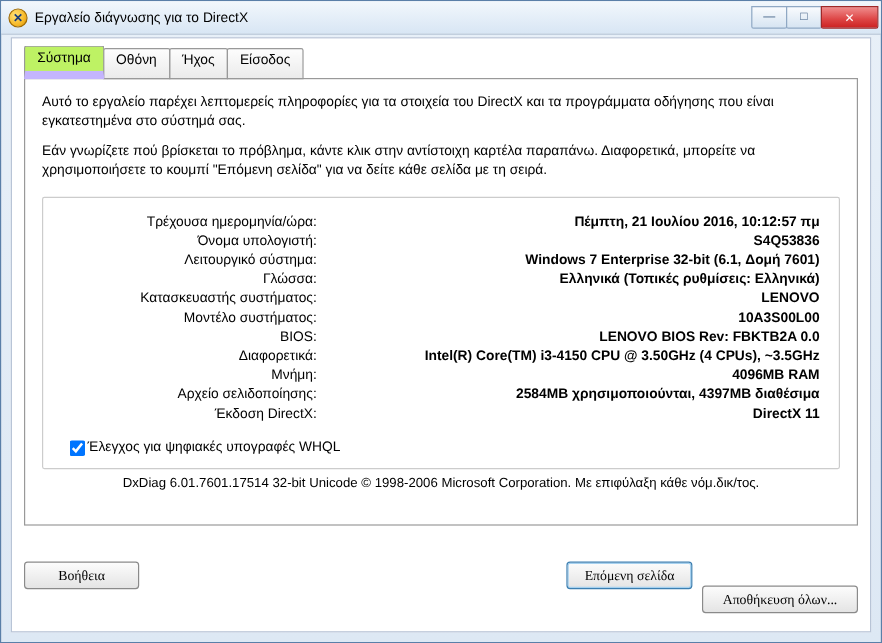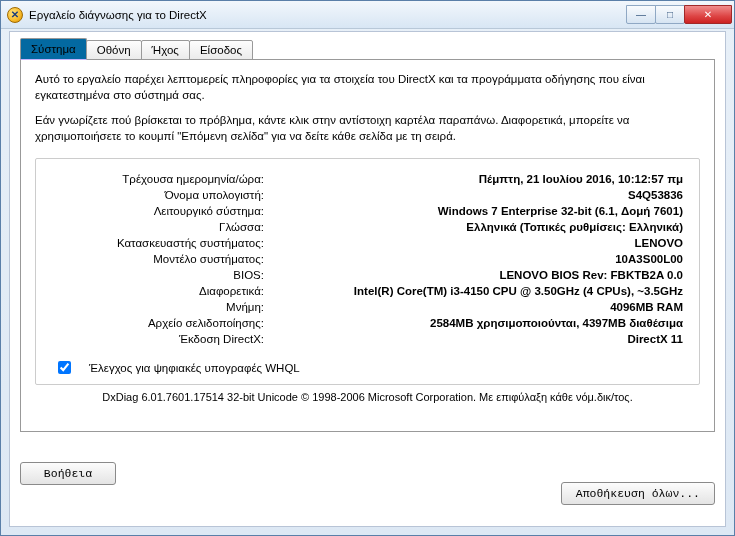--- a/index.html
+++ b/index.html
@@ -64,22 +64,22 @@
 .tab {
   padding: 3px 10px;
   border: 1px solid #999;
   background: linear-gradient(#fdfdfd, #ebebeb);
   margin-right: -1px;
   font-size: 11.5px;
   border-radius: 2px 2px 0 0;
   position: relative;
 }
 .tab.active {
-  background: #0369a1;
-  border-bottom: 1px solid #c4b5fd;
+  background: #bef264;
+  border-bottom: 7px solid #c4b5fd;
   z-index: 2;
   padding-top: 4px; padding-bottom: 4px;
   margin-top: -2px;
 }
 .tabpanel {
   border: 1px solid #999;
   background: #fff;
   padding: 12px 14px 28px 14px;
 }
 .intro { color: #000; line-height: 1.35; margin-bottom: 10px; }
@@ -92,42 +92,42 @@
 }
 fieldset.group legend {
   padding: 0 4px;
   font-size: 11.5px;
 }
 .info-rows { display: table; width: 100%; }
 .info-row { display: table-row; }
 .info-label, .info-value { display: table-cell; padding: 2px 4px; vertical-align: top; }
 .info-label { text-align: right; width: 220px; white-space: nowrap; }
 .info-value { text-align: right; font-weight: bold; }
-.whql { margin-top: 14px; margin-left: 10px; display: flex; align-items: center; gap: 18px; }
+.whql { margin-top: 14px; margin-left: 10px; display: flex; align-items: flex-start; gap: 2px; }
 .whql input { width: 13px; height: 13px; }
 .footer-line {
   text-align: center;
   font-size: 11px;
   margin-top: 6px;
 }
 .button-row {
   display: flex;
   gap: 8px;
   margin-top: 10px;
   align-items: center;
 }
 .button-row .spacer { flex: 1; }
 .btn {
   min-width: 96px;
   height: 23px;
   padding: 0 14px;
   border: 1px solid #8a8a8a;
   border-radius: 3px;
   background: linear-gradient(#fcfcfc, #e4e4e4);
-  font-family: Liberation Mono, monospace; font-size: 11.5px;
+  font-family: Liberation Serif, serif; font-size: 11.5px;
   display: inline-flex; align-items: center; justify-content: center;
 }
 .btn.default {
   border: 1px solid #3c7fb1;
   box-shadow: inset 0 0 0 1px #a6d1ef;
 }
 .btn.wide { min-width: 130px; margin-top: 40px; }
 </style>
 </head>
 <body>
@@ -210,19 +210,22 @@
       </fieldset>
 
       <div class="footer-line">DxDiag 6.01.7601.17514 32-bit Unicode © 1998-2006 Microsoft Corporation. Με επιφύλαξη κάθε νόμ.δικ/τος.</div>
     </div>
 
     <div class="button-row">
       <button class="btn">
           <span>Βοήθεια</span>
         </button>
       <div class="spacer"></div>
+      <button class="btn default">
+          <span>Επόμενη σελίδα</span>
+        </button>
       <button class="btn wide">
           <span>Αποθήκευση όλων...</span>
         </button>
     </div>
 
   </div>
 </div>
 
 </body></html>

